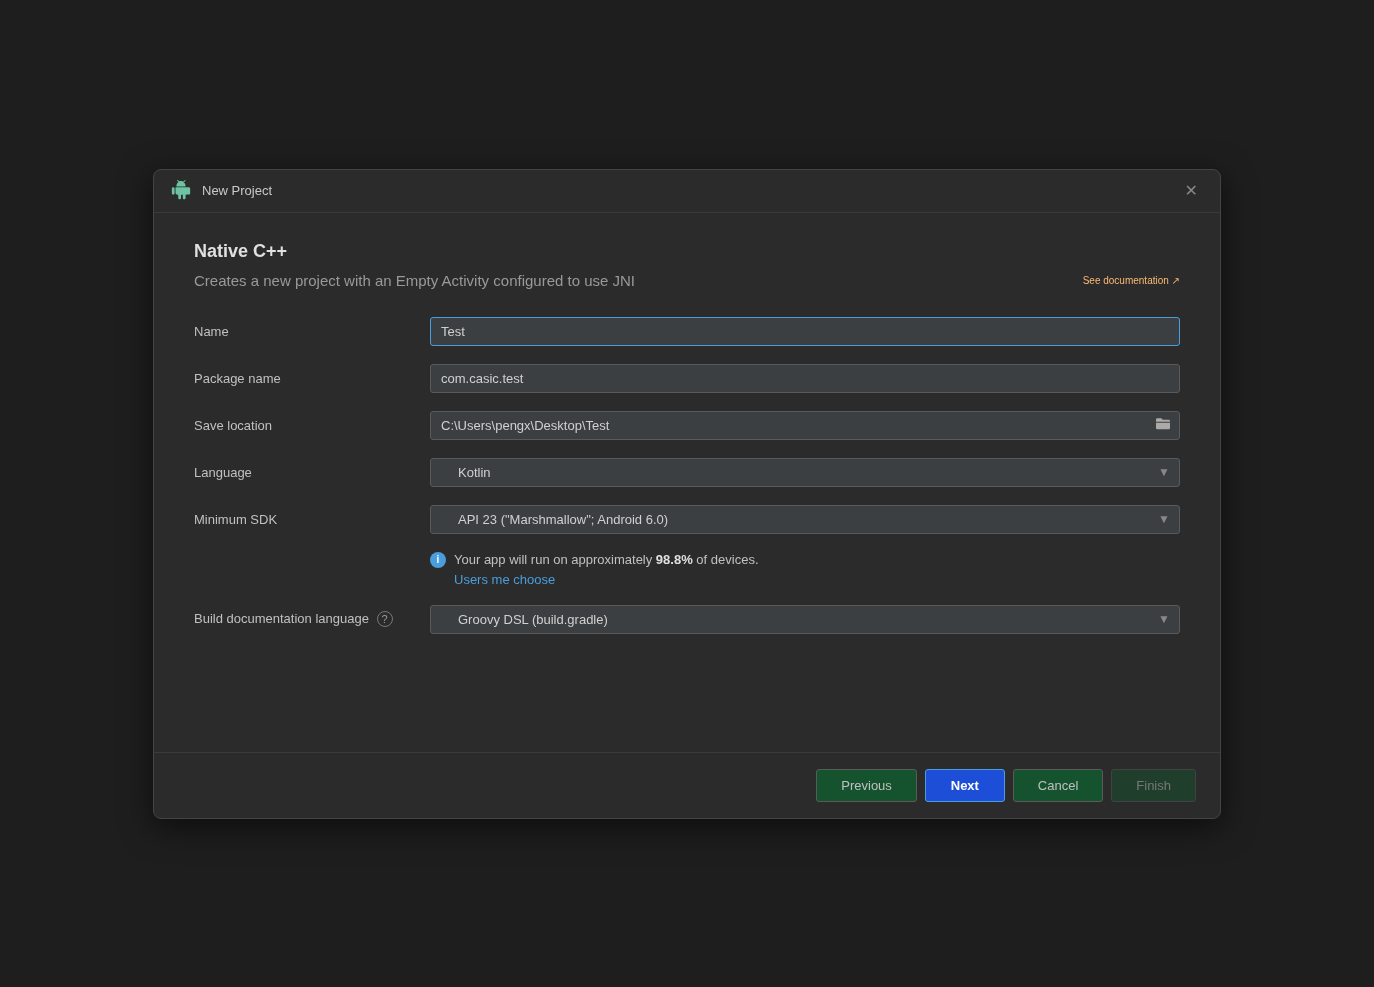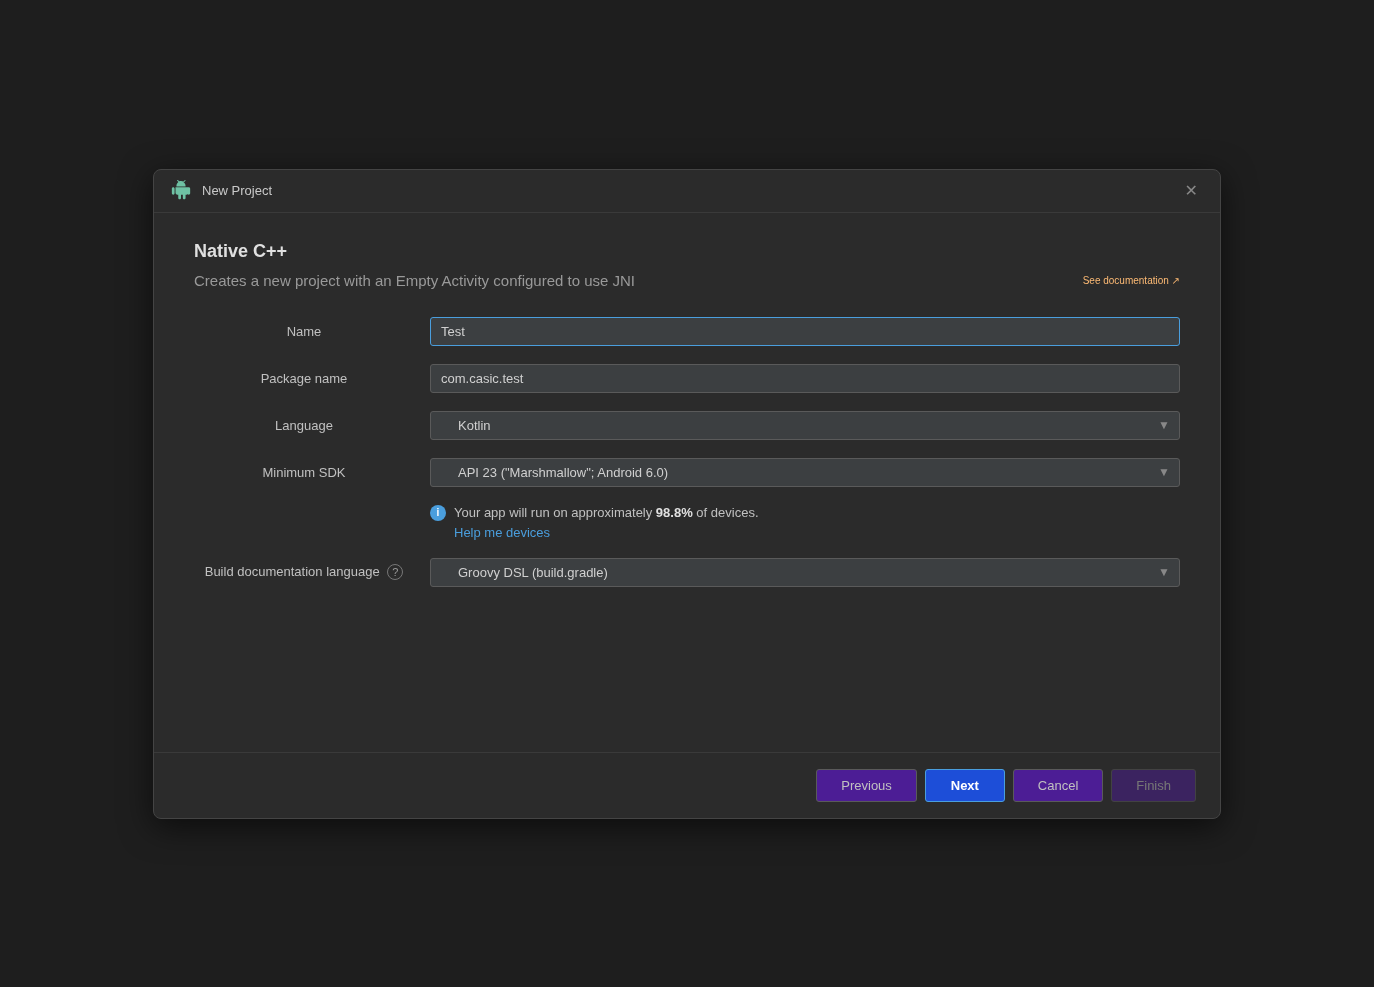--- a/index.html
+++ b/index.html
@@ -86,21 +86,21 @@
       align-items: center;
       margin-bottom: 18px;
       gap: 16px;
     }
 
     .form-label {
       width: 220px;
       min-width: 220px;
       color: #c0c0c0;
       font-size: 13px;
-      text-align: center;
+      text-align: left;
     }
 
     .form-input {
       flex: 1;
       background: #3c3f41;
       border: 1px solid #5a5a5a;
       border-radius: 3px;
       color: #d0d0d0;
       font-size: 13px;
       padding: 6px 10px;
@@ -244,21 +244,21 @@
       border-top: 1px solid #3a3a3a;
       gap: 8px;
     }
 
     .btn {
       padding: 8px 24px;
       border-radius: 3px;
       font-size: 13px;
       cursor: pointer;
       border: 1px solid #5a5a5a;
-      background: #4c1d95;
+      background: #14532d;
       color: #c0c0c0;
       min-width: 80px;
       text-align: center;
     }
 
     .btn-primary {
       background: #1d4ed8;
       border-color: #4a9edd;
       color: #fff;
       font-weight: 600;
@@ -304,20 +304,33 @@
       <input type="text" class="form-input focused" value="Test" style="">
     </div>
 
     <div class="form-row">
       <div class="form-label">
         <span>Package name</span>
       </div>
       <input type="text" class="form-input" value="com.casic.test" style="">
     </div>
 
+    <div class="form-row">
+      <div class="form-label">
+        <span>Save location</span>
+      </div>
+      <div class="form-input-wrapper">
+        <input type="text" class="form-input" value="C:\Users\pengx\Desktop\Test" style="">
+        <button class="folder-btn" title="Browse">
+          <svg width="14" height="14" viewBox="0 0 16 16" fill="#aaa">
+            <path d="M1.5 2A1.5 1.5 0 0 0 0 3.5v2h16v-1A1.5 1.5 0 0 0 14.5 3H7.707L6.354 1.646A.5.5 0 0 0 6 1.5H1.5A1.5 1.5 0 0 0 0 3v.5zM0 6.5v6A1.5 1.5 0 0 0 1.5 14h13a1.5 1.5 0 0 0 1.5-1.5v-6H0z"></path>
+          </svg>
+        </button>
+      </div>
+    </div>
 
     <div class="form-row">
       <div class="form-label">
         <span>Language</span>
       </div>
       <div class="select-wrapper">
         <select class="form-select">
           <option value="Kotlin" selected="">Kotlin</option>
           <option value="Java">Java</option>
         </select>
@@ -339,21 +352,21 @@
       </div>
     </div>
 
     <div class="info-row">
       <div class="info-text">
         <span class="info-icon">i</span>
         <span>
           <span>Your app will run on approximately </span><strong>98.8%</strong><span> of devices.</span>
         </span>
       </div>
-      <a class="help-link" href="#">Help me devices</a>
+      <a class="help-link" href="#">Users me choose</a>
     </div>
 
     <div class="form-row">
       <div class="form-label">
         <span>Build documentation language</span>
         <span class="question-icon">?</span>
       </div>
       <div class="select-wrapper">
         <select class="form-select">
           <option value="groovy" selected="">Groovy DSL (build.gradle)</option>

